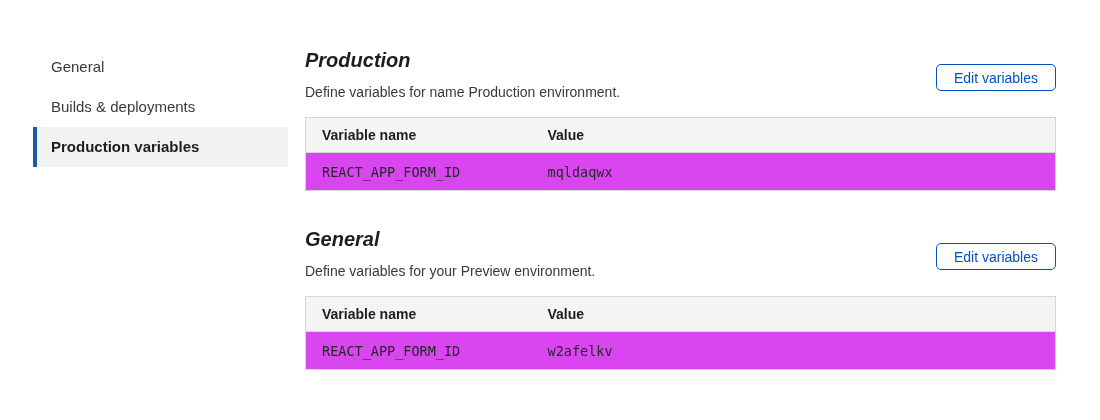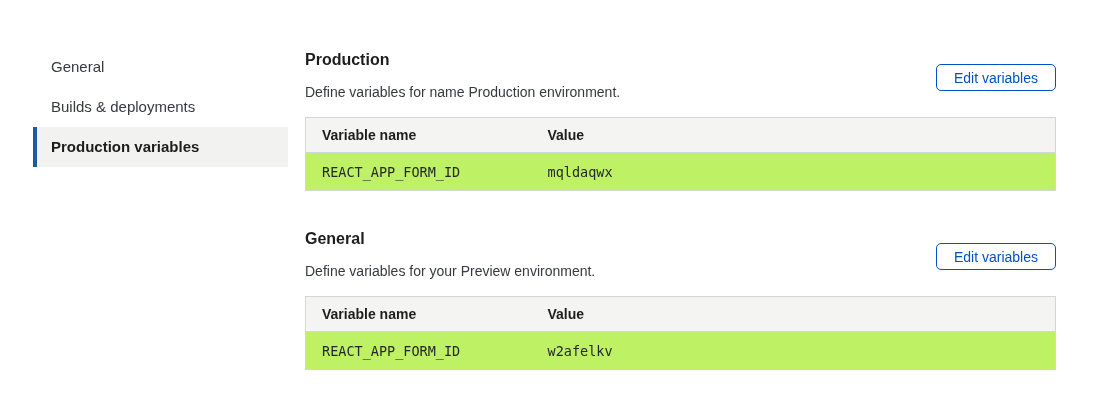--- a/index.html
+++ b/index.html
@@ -45,25 +45,26 @@
   }
 
   
   .main {
     position: absolute;
     left: 305px; top: 50px;
     width: 751px;
   }
   .section { position: relative; margin-bottom: 38px; }
   .section-title {
-    font-size: 16px;
+    font-size: 20px;
     line-height: 20px;
     font-weight: bold;
     color: var(--text-dark);
     margin-bottom: 14px;
+    font-style: italic;
   }
   .section-desc {
     font-size: 14px;
     line-height: 17px;
     color: var(--text-body);
     margin-bottom: 16px;
   }
   .edit-btn {
     position: absolute;
     top: 14px; right: 0;
@@ -94,21 +95,21 @@
     height: 35px;
     border-bottom: 1px solid var(--table-border);
   }
   table.vars th:first-child { width: 226px; }
   table.vars td {
     font-family: "DejaVu Sans Mono", "Liberation Mono", monospace;
     font-size: 13.5px;
     color: #26272b;
     padding: 0 16px;
     height: 38px;
-    background: #bef264;
+    background: #d946ef;
   }
 </style>
 </head>
 <body>
 
 <nav class="sidebar">
   <div class="side-item">General</div>
   <div class="side-item">Builds &amp; deployments</div>
   <div class="side-item selected">Production variables</div>
 </nav>

